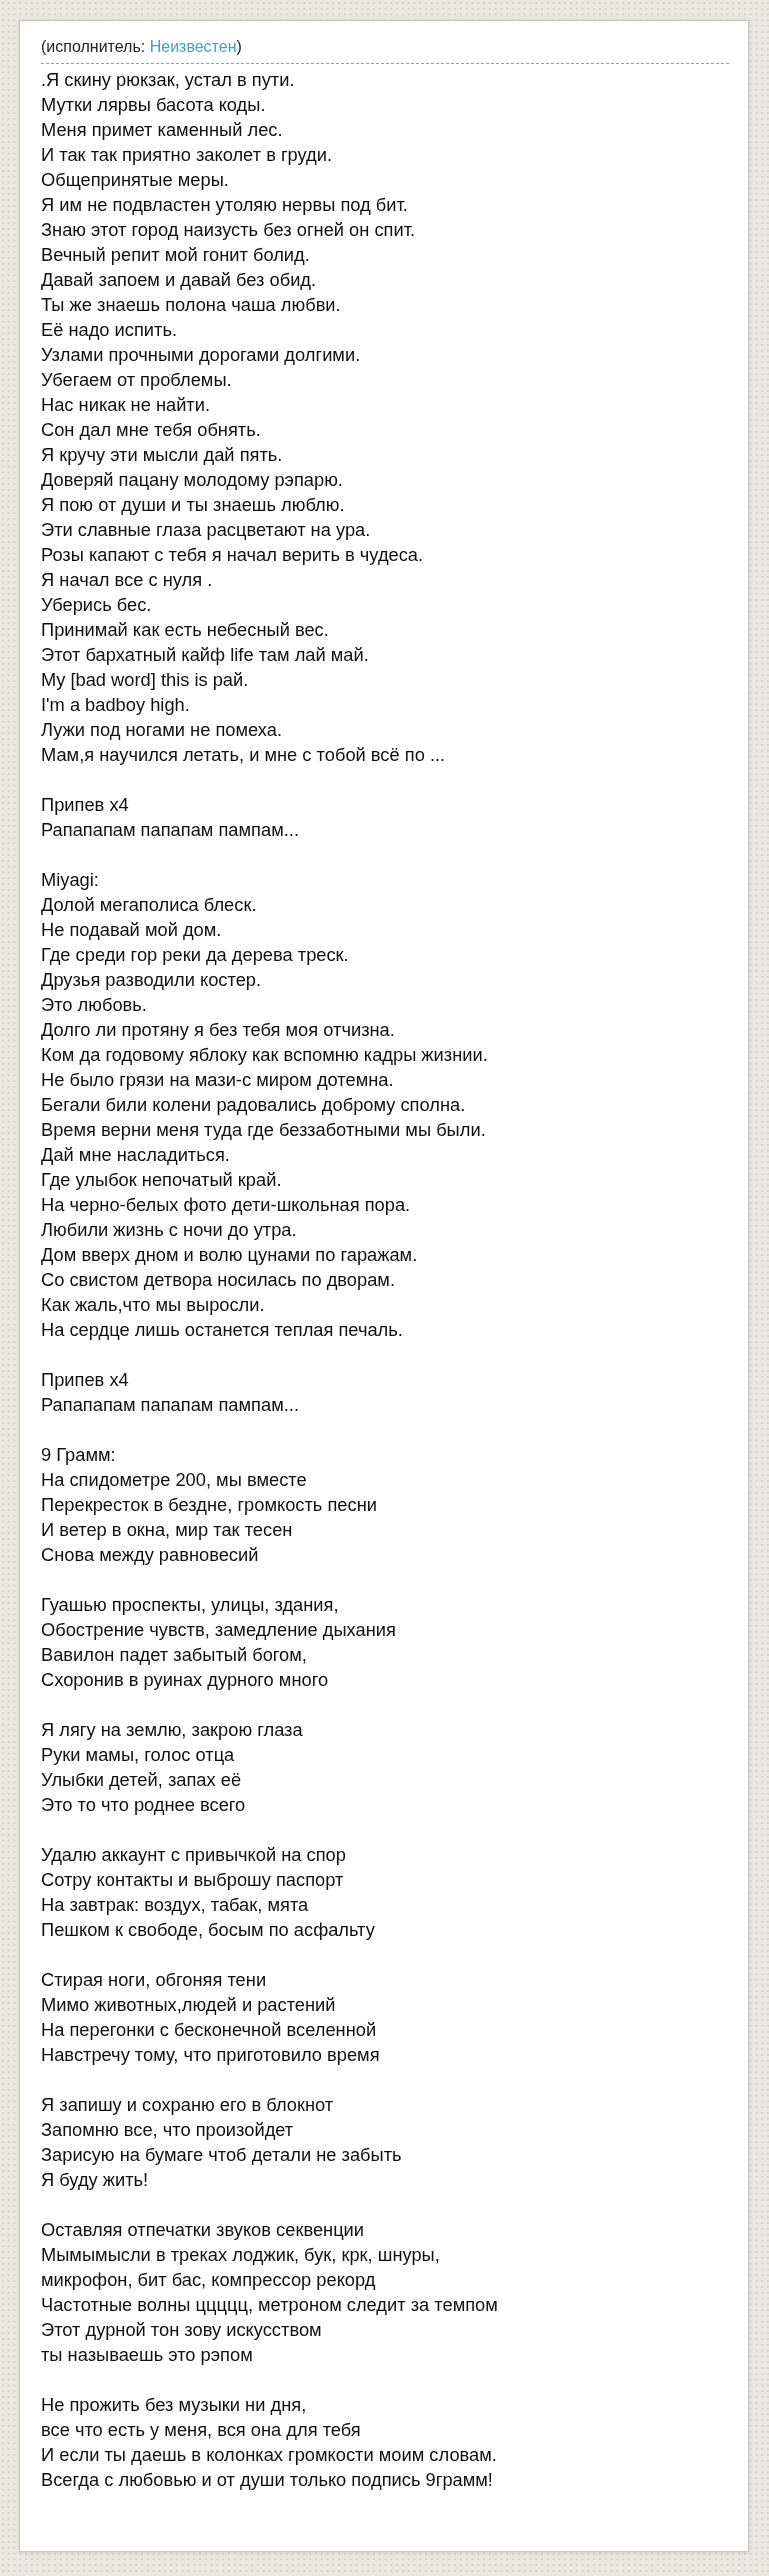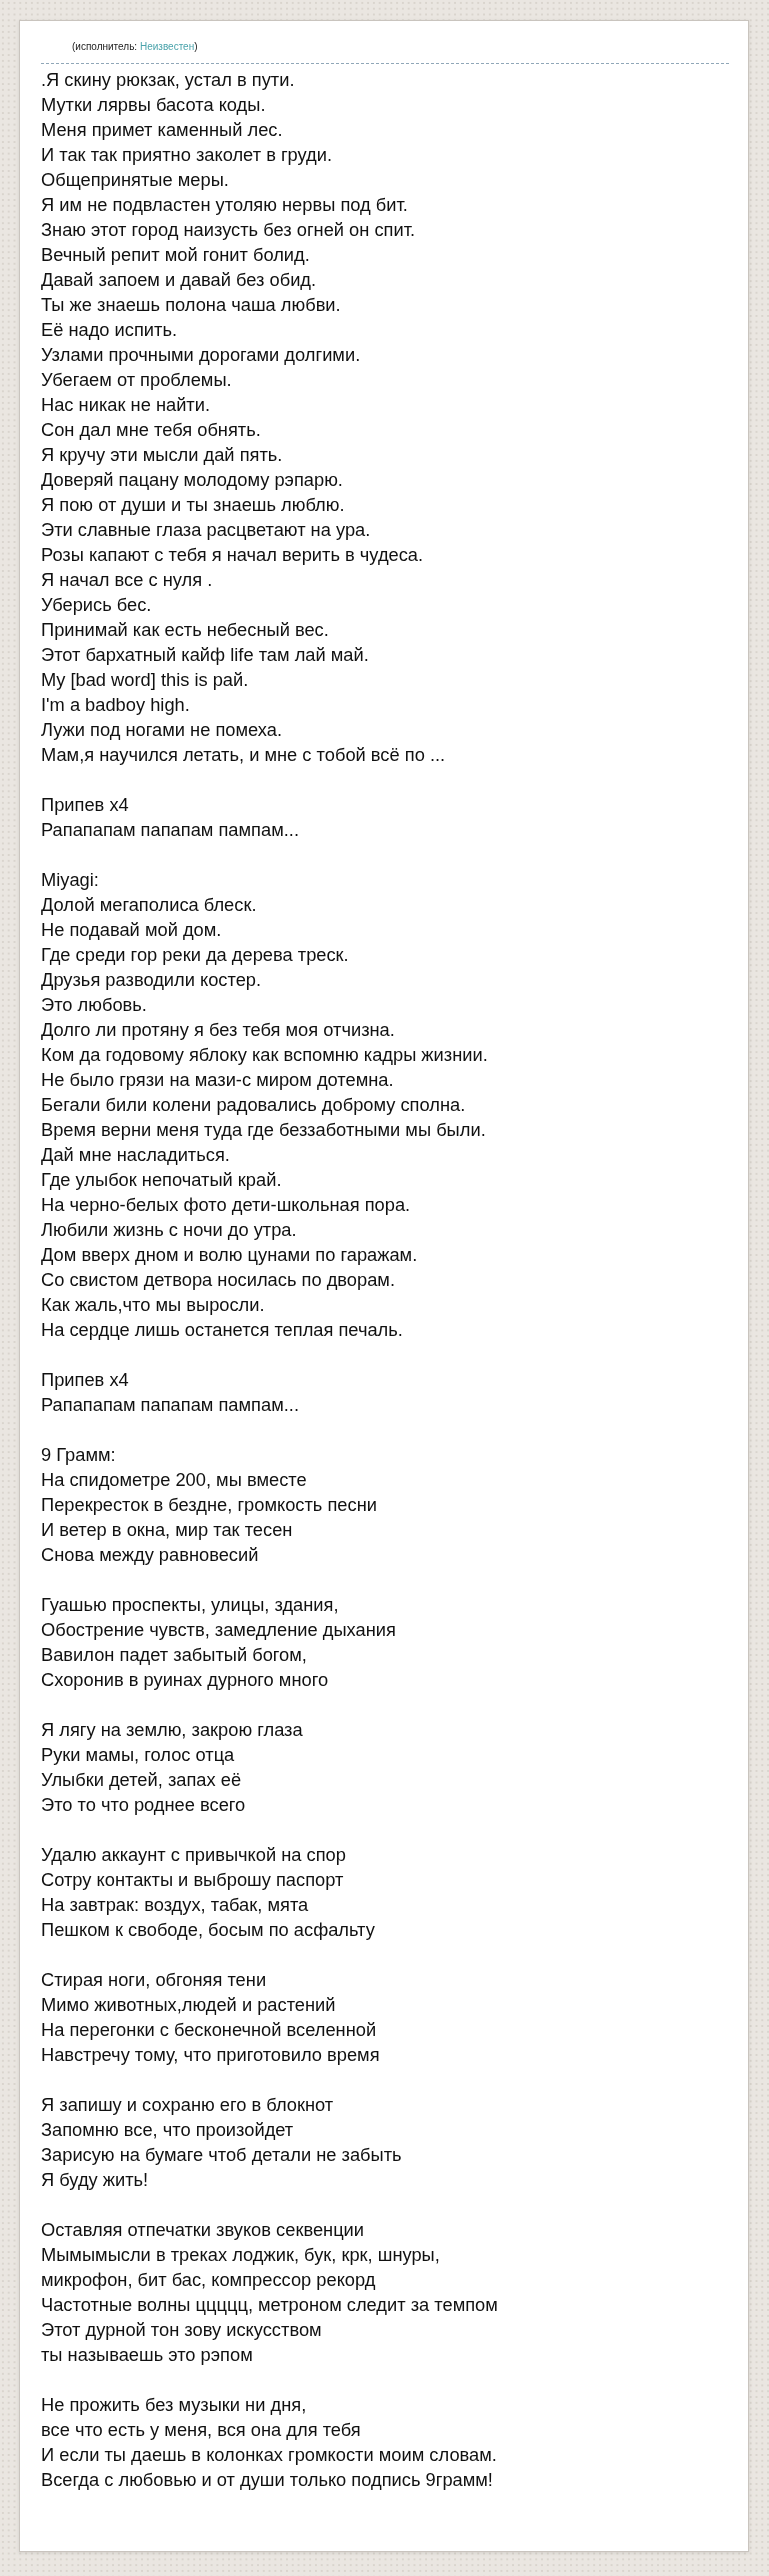--- a/index.html
+++ b/index.html
@@ -32,24 +32,23 @@
     padding-bottom: 7.7px;
   }
   .page-title {
     margin: 0 0 2.9px 0;
     font-size: 21px;
     font-weight: 400;
     color: #c92f5d;
     line-height: 25px;
   }
   .artist-line {
-    font-size: 10px;
+    font-size: 16px;
     color: #222222;
     line-height: 17.3px;
-    margin-left: 31px;
   }
   .artist-link {
     color: #4aa3ab;
     text-decoration: none;
     cursor: pointer;
   }
   .lyrics {
     margin-top: 3px;
     font-size: 18.3px;
     line-height: 25px;

